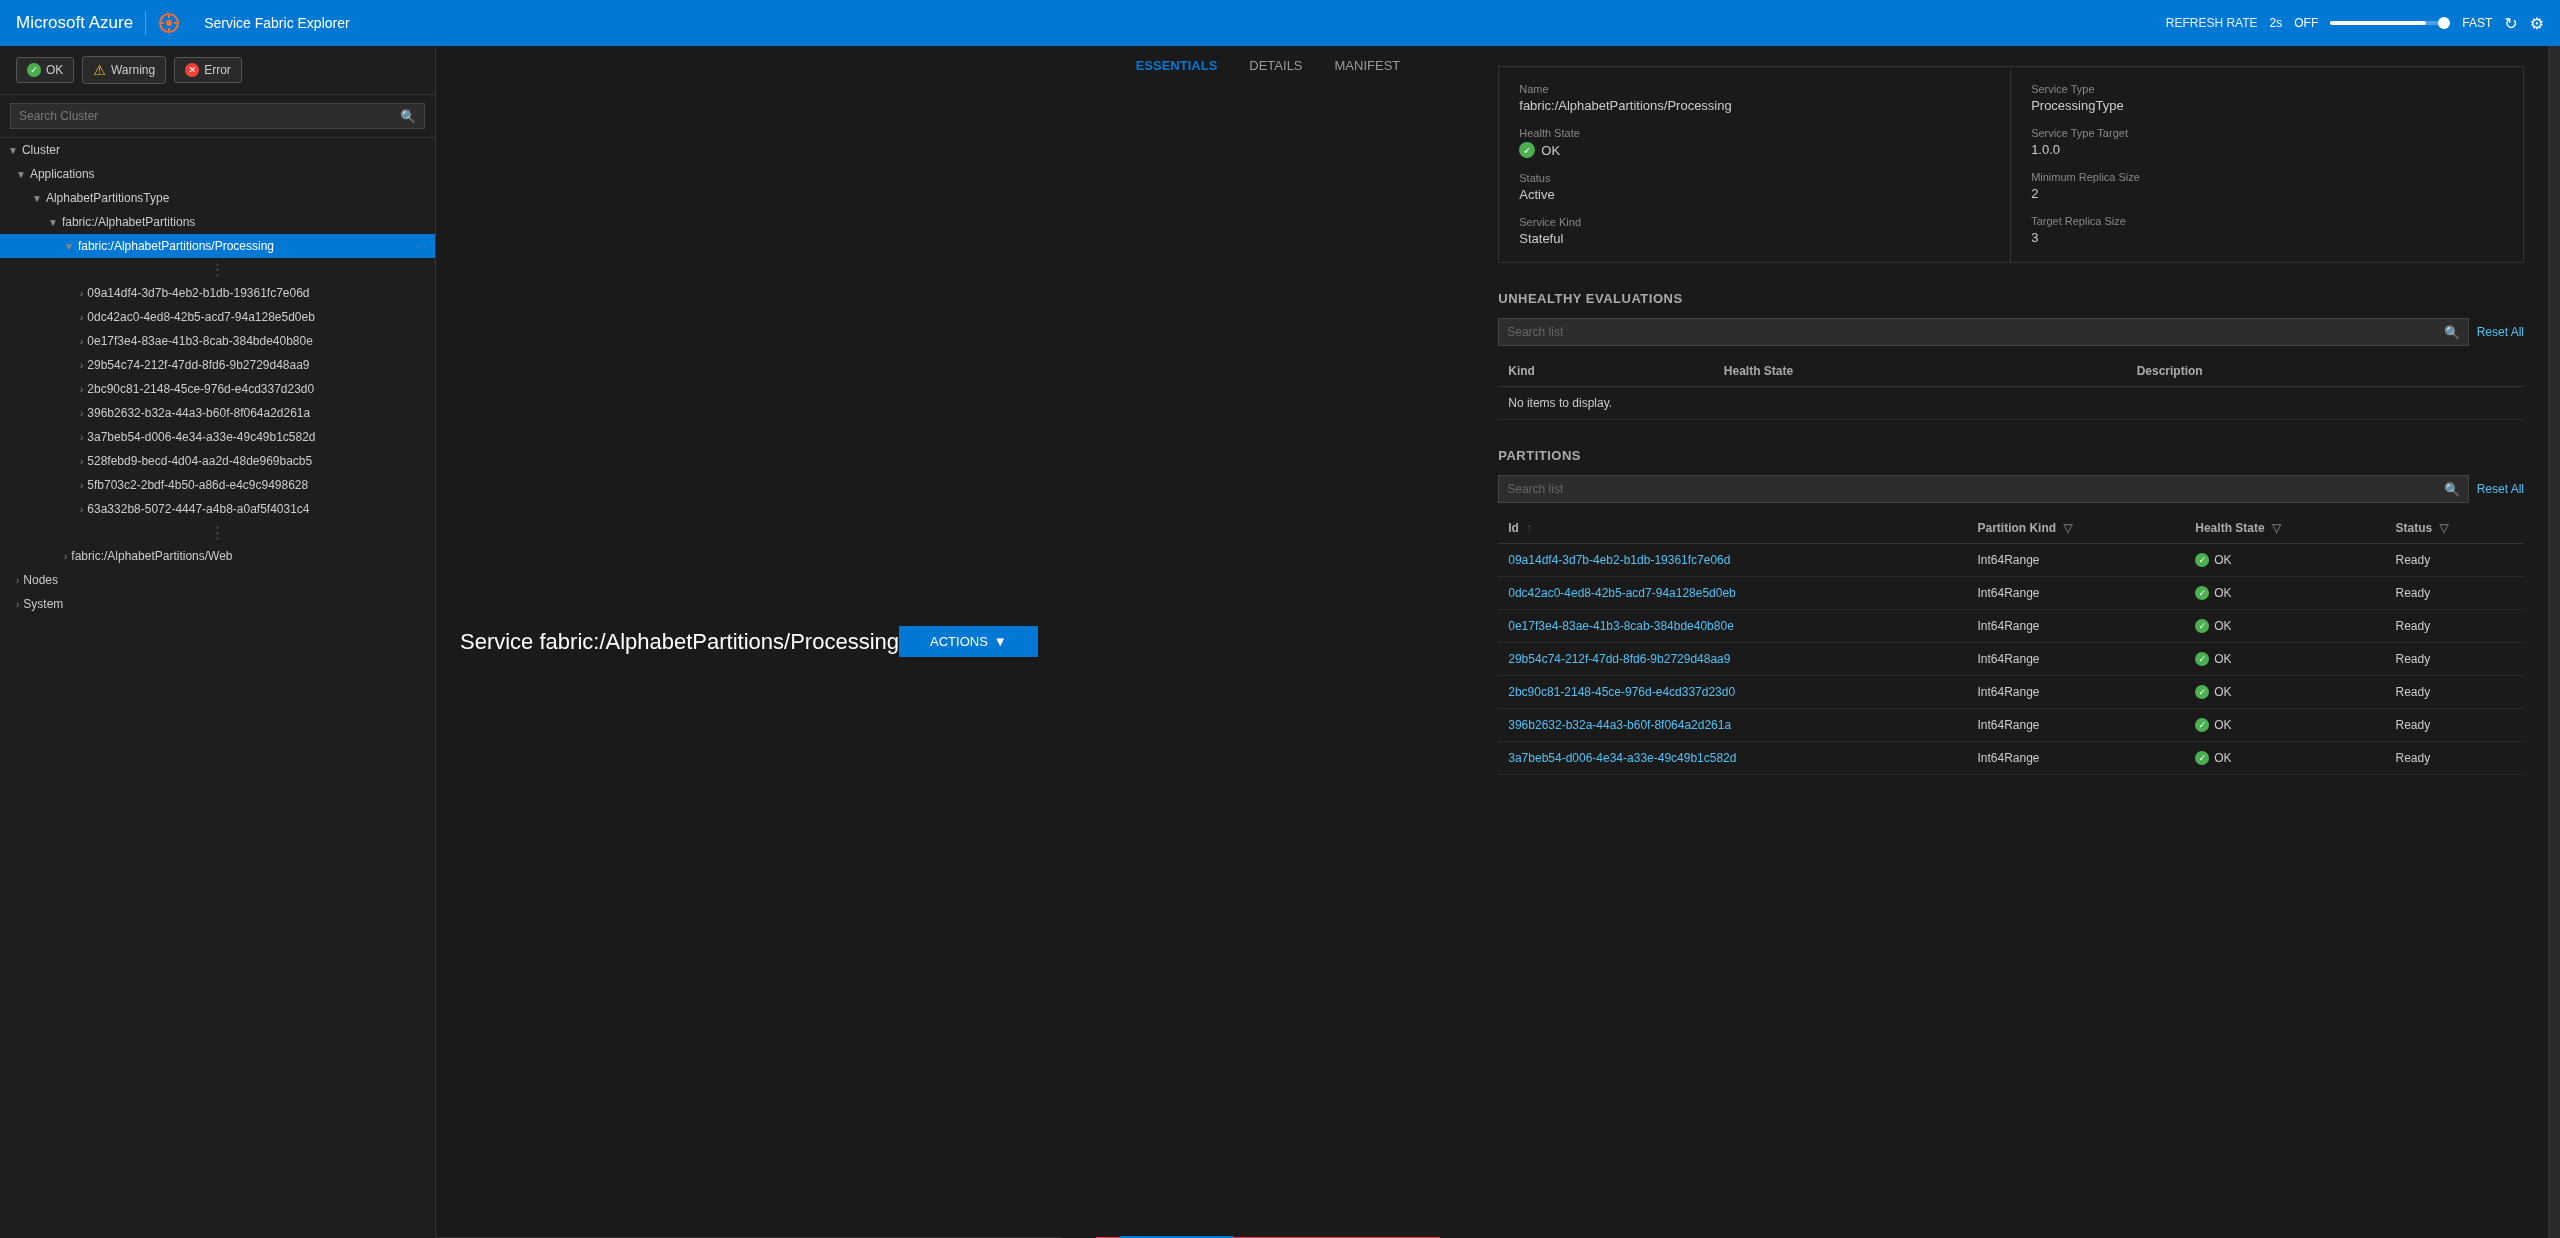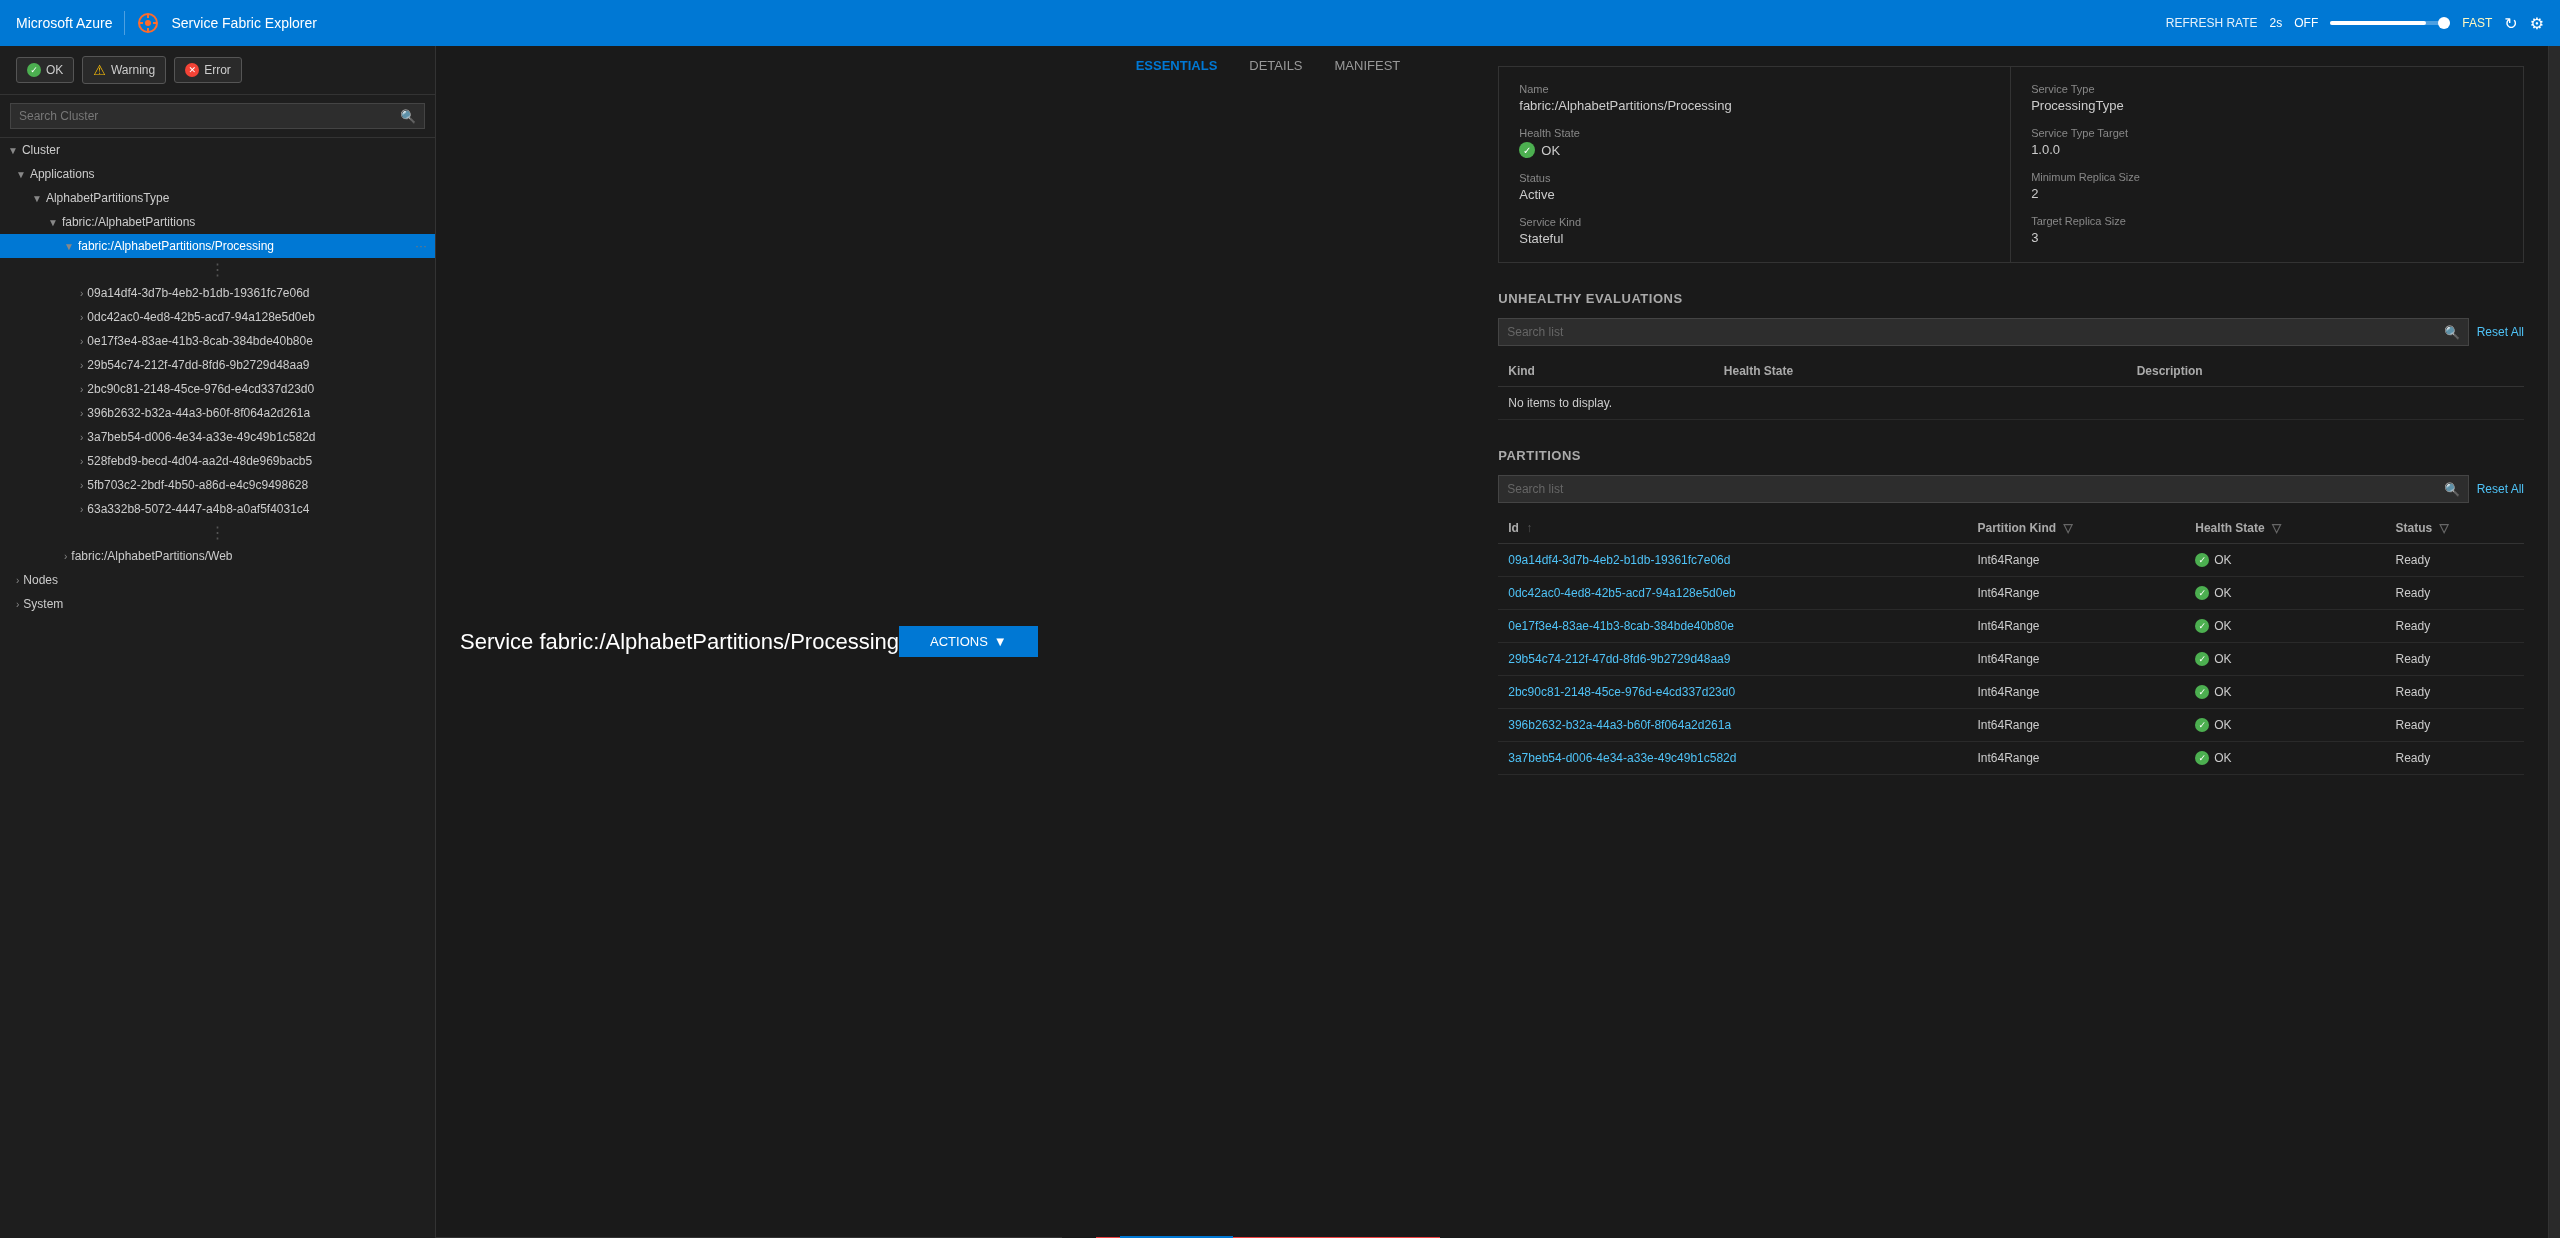--- a/index.html
+++ b/index.html
@@ -9,23 +9,23 @@
     .top-nav {
       background: #0078d4;
       display: flex;
       align-items: center;
       padding: 0 16px;
       height: 46px;
       flex-shrink: 0;
       justify-content: space-between;
     }
     .top-nav-left { display: flex; align-items: center; gap: 12px; }
-    .top-nav-brand { color: white; font-size: 14px; font-weight: 400; }
+    .top-nav-brand { color: white; font-size: 17px; font-weight: 400; }
     .top-nav-divider { width: 1px; height: 24px; background: rgba(255,255,255,0.3); }
-    .top-nav-app { display: flex; align-items: center; gap: 12px; color: white; font-size: 14px; }
+    .top-nav-app { display: flex; align-items: center; gap: 24px; color: white; font-size: 14px; }
     .app-icon { width: 22px; height: 22px; }
     .top-nav-right { display: flex; align-items: center; gap: 12px; color: white; font-size: 12px; }
     .refresh-rate-label { opacity: 0.9; }
     .slider-track { width: 120px; height: 4px; background: rgba(255,255,255,0.3); border-radius: 2px; position: relative; }
     .slider-fill { width: 80%; height: 100%; background: white; border-radius: 2px; }
     .slider-thumb { position: absolute; right: 0; top: -4px; width: 12px; height: 12px; background: white; border-radius: 50%; }
     .fast-label { color: #fef9c3; }
     .refresh-icon { color: white; font-size: 16px; cursor: pointer; }
     .settings-icon { color: white; font-size: 16px; cursor: pointer; }
 

